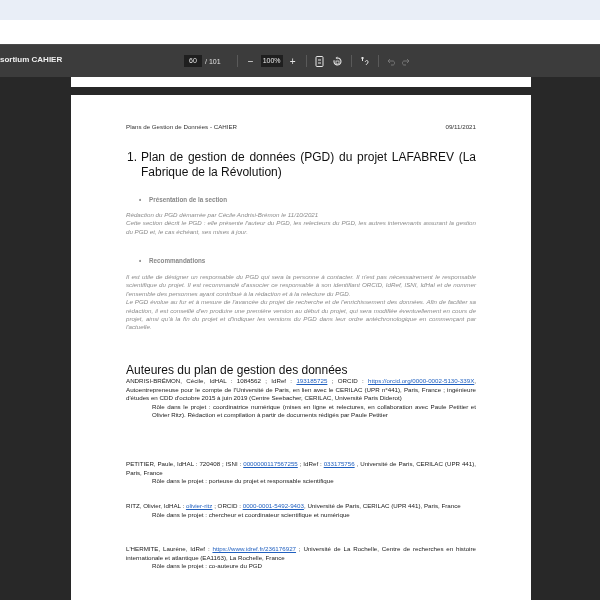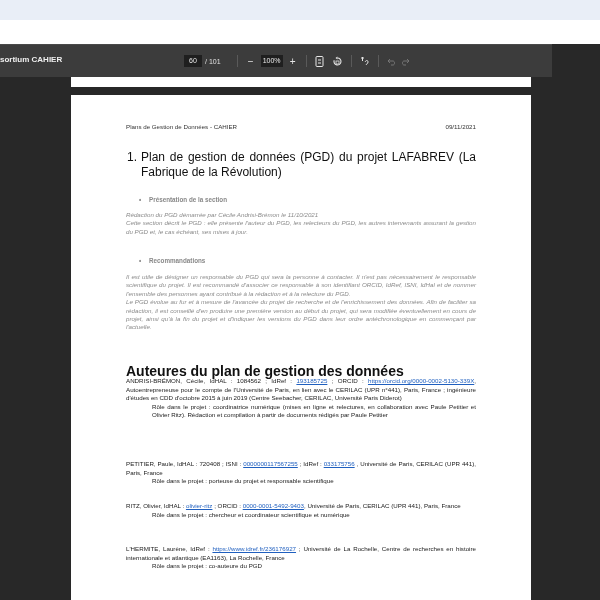--- a/index.html
+++ b/index.html
@@ -1,37 +1,37 @@
 <!DOCTYPE html>
 <html><head>
 <meta charset="utf-8">
 <style>
   * { box-sizing: border-box; margin: 0; padding: 0; }
   html, body { width: 600px; height: 600px; overflow: hidden; background: #282828; font-family: "Liberation Sans", sans-serif; }
   .top-band { position: absolute; left: 0; top: 0; width: 600px; height: 20px; background: #e9eef7; }
   .white-band { position: absolute; left: 0; top: 20px; width: 600px; height: 24px; background: #ffffff; }
-  .toolbar { position: absolute; left: 0; top: 44px; width: 552px; height: 33px; background: #3c3c3c; border-top: 1px solid #4a4a4a; color: #e8e8e8; }
+  .toolbar { position: absolute; left: 0; top: 44px; width: 600px; height: 33px; background: #3c3c3c; border-top: 1px solid #4a4a4a; color: #e8e8e8; }
   .doc-title { position: absolute; left: 0; top: 10px; font-size: 8px; font-weight: bold; color: #f0f0f0; white-space: nowrap; }
   .tb-center { position: absolute; left: 184px; top: 8px; height: 16px; display: flex; align-items: center; font-size: 7px; color: #e0e0e0; }
   .page-input { width: 18px; height: 12px; background: #1f1f1f; color: #eaeaea; border: none; font-size: 7px; text-align: center; font-family: "Liberation Sans", sans-serif; line-height: 12px; }
   .page-total { margin-left: 3px; margin-right: 10px; }
   .sep { width: 1px; height: 12px; background: #5a5a5a; margin: 0 6px; }
   .tb-btn { display: inline-flex; align-items: center; justify-content: center; width: 14px; height: 14px; color: #e6e6e6; font-size: 10px; cursor: pointer; }
   .tb-btn.dim { color: #7a7a7a; font-size: 8px; }
   .zoom-input { width: 22px; height: 12px; background: #1f1f1f; color: #eaeaea; font-size: 7px; text-align: center; line-height: 12px; margin: 0 3px; }
   .viewer { position: absolute; left: 0; top: 77px; width: 600px; height: 523px; background: #282828; }
   .prev-page { position: absolute; left: 71px; top: 0; width: 460px; height: 10px; background: #ffffff; }
   .page { position: absolute; left: 71px; top: 18px; width: 460px; height: 520px; background: #ffffff; color: #222; }
   .hdr { position: absolute; left: 55px; top: 28px; width: 350px; font-size: 6.2px; color: #333; display: flex; justify-content: space-between; }
   .h1 { position: absolute; left: 70px; top: 55px; width: 335px; font-size: 12px; line-height: 15px; color: #111; text-align: justify; }
   .h1 .num { position: absolute; left: -14px; top: 0; }
   .bullet { position: absolute; left: 78px; font-size: 6.3px; color: #888; font-weight: bold; }
   .bullet .dot { position: absolute; left: -10px; }
   .ital { position: absolute; left: 55px; width: 350px; font-size: 6.2px; line-height: 8.4px; font-style: italic; color: #8a8a8a; text-align: justify; }
-  .h2 { position: absolute; left: 55px; font-size: 14px; color: #111; font-weight: bold; }
+  .h2 { position: absolute; left: 55px; font-size: 12px; color: #111; font-weight: normal; }
   .para { position: absolute; left: 55px; width: 350px; font-size: 6.2px; line-height: 8.6px; color: #222; text-align: justify; }
   .para a { color: #1f5fbf; text-decoration: underline; }
   .indent { padding-left: 26px; }
 </style>
 </head>
 <body>
 
 <div class="top-band"></div>
 <div class="white-band"></div>
 

